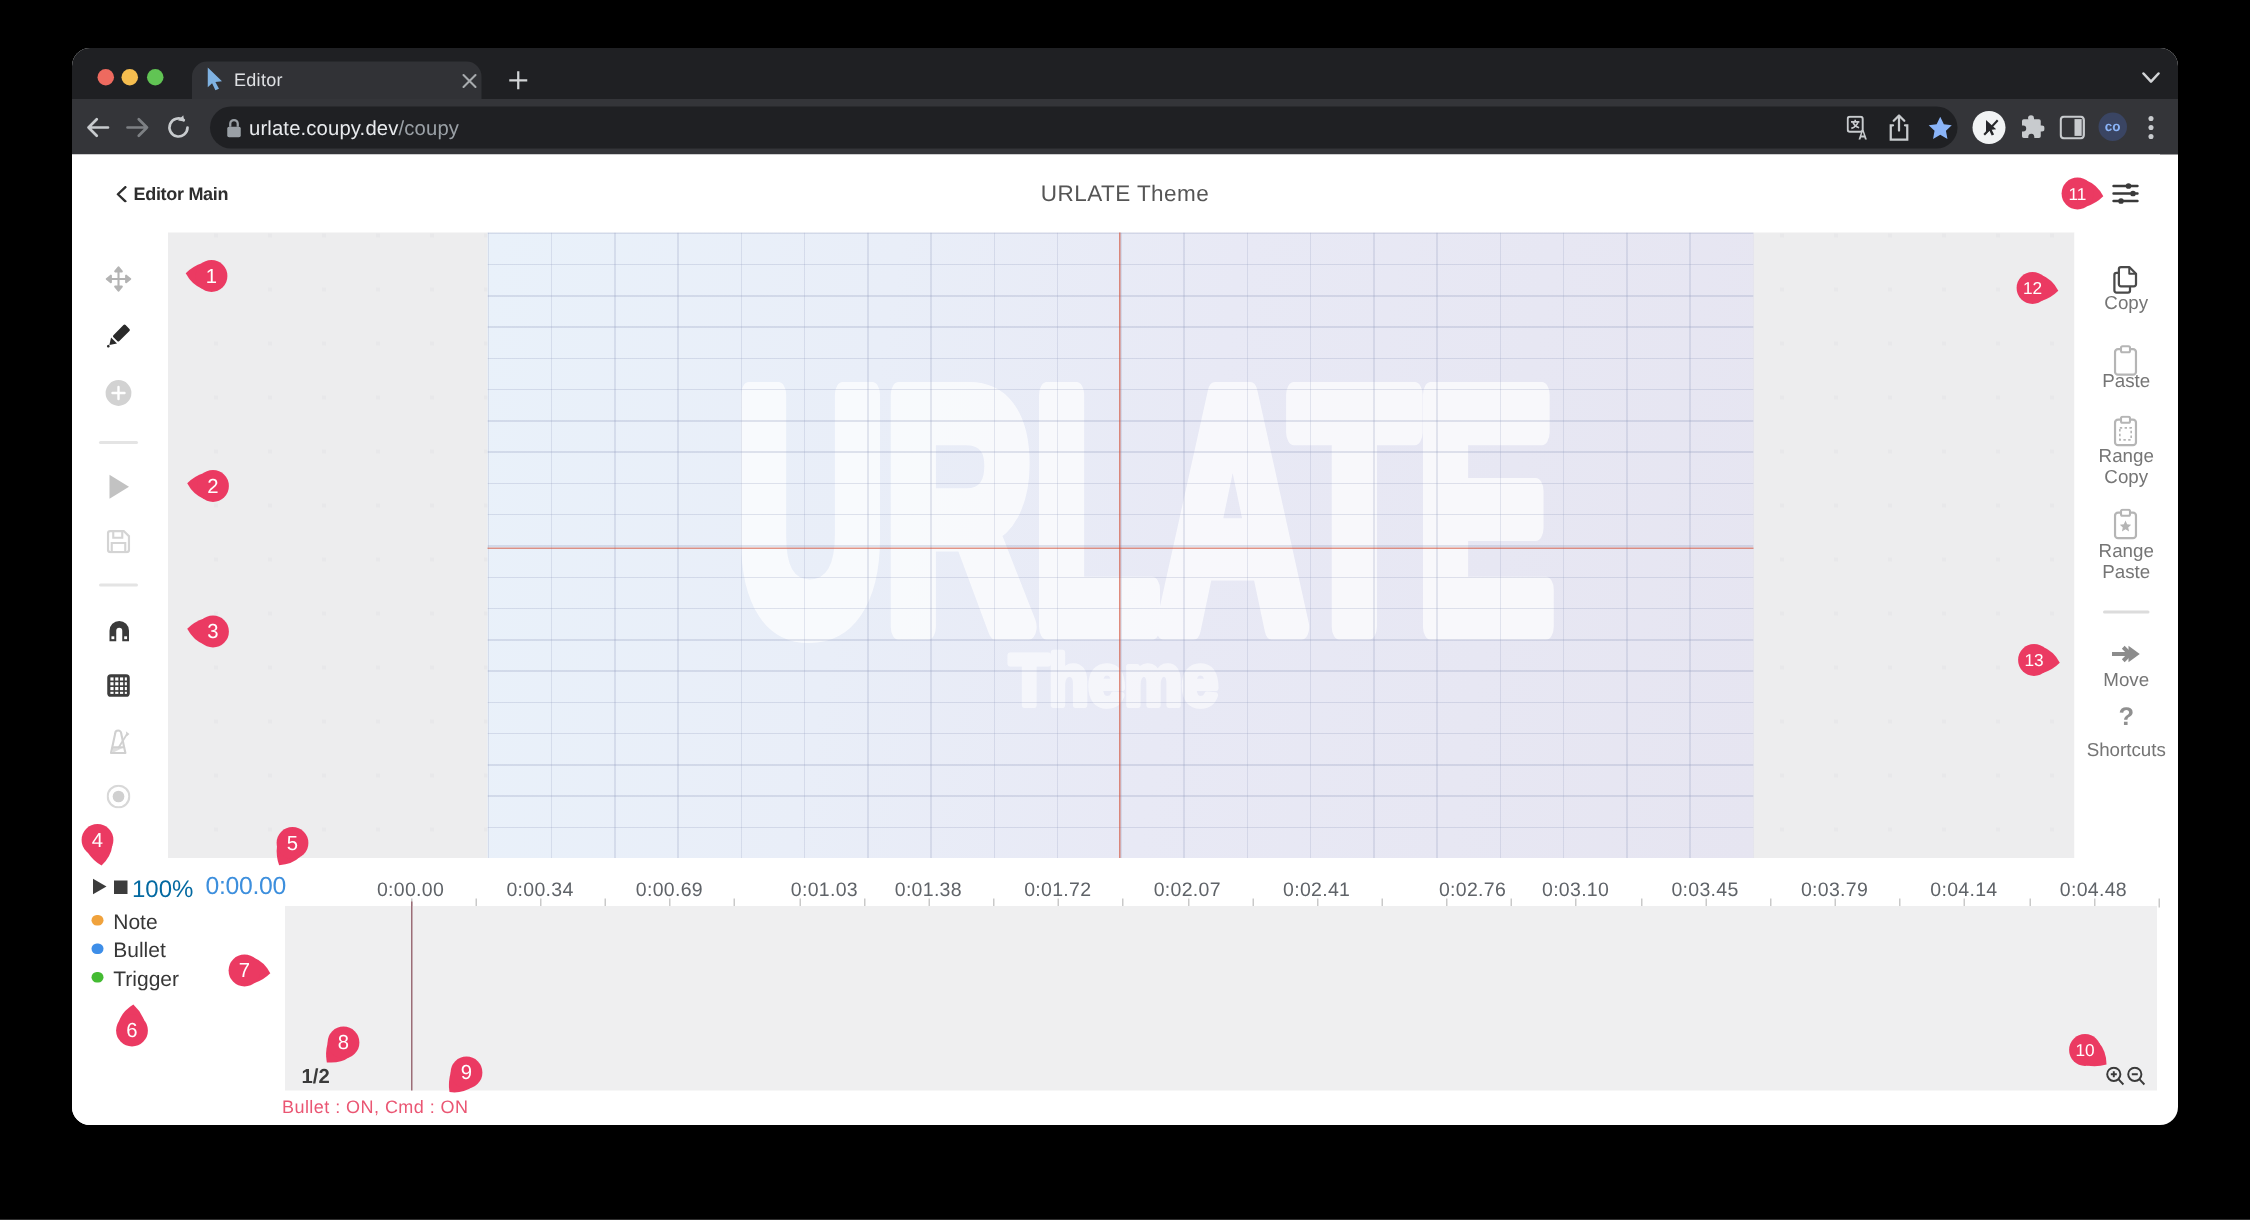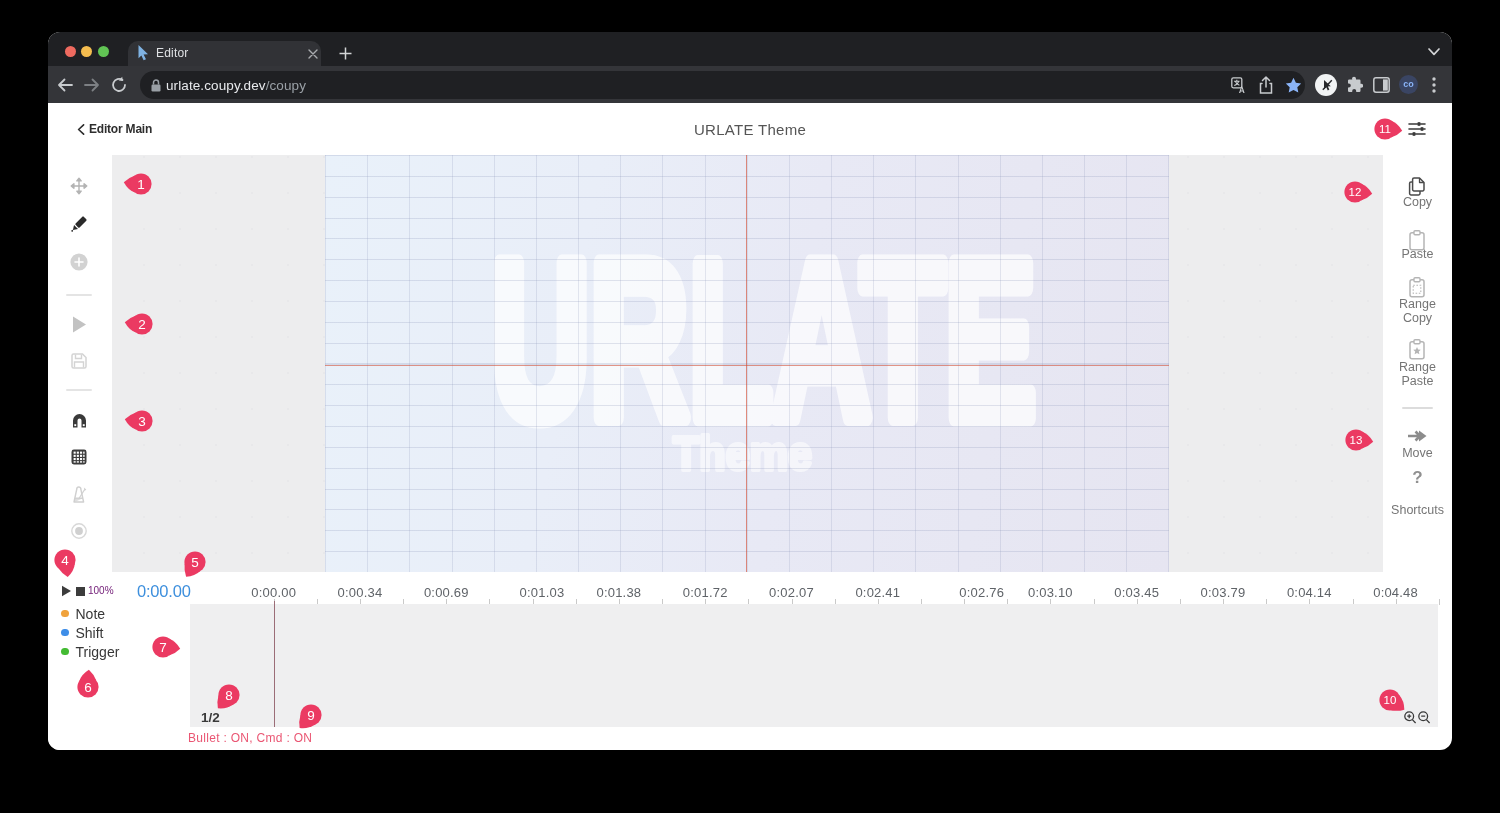--- a/index.html
+++ b/index.html
@@ -244,33 +244,33 @@
           <path d="M8 8 L9.1 10.5 L11.8 10.8 L9.8 12.6 L10.4 15.3 L8 13.9 L5.6 15.3 L6.2 12.6 L4.2 10.8 L6.9 10.5 Z" fill="#b5b5b5"></path>
         </svg>
         <div class="rlabel" style="top:204.5px;">Range<br>Paste</div>
         <div class="tdivider" style="left:19px;top:251.5px;width:31px;background:#dcdcdc;"></div>
         <svg class="abs" style="left:24px;top:274px;" width="21" height="14" viewBox="0 0 21 14">
           <path d="M1 7 H14 M13 7 L8.5 2.5 M13 7 L8.5 11.5" stroke="#8c8c8c" stroke-width="2.6" fill="none"></path>
           <path d="M12 1.5 L19.5 7 L12 12.5 Z" fill="#8c8c8c"></path>
         </svg>
         <div class="rlabel" style="top:291px;">Move</div>
         <div class="rlabel" style="top:316px;font-size:17px;color:#909090;font-weight:700;">?</div>
-        <div class="rlabel" style="top:348px;">Shortcuts</div>
+        <div class="rlabel" style="top:338px;">Shortcuts</div>
       </div>
 
       <svg class="abs" style="left:13px;top:482px;" width="11" height="12" viewBox="0 0 11 12">
         <path d="M1 0.8 L10 6 L1 11.2 Z" fill="#3c3c3c"></path>
       </svg>
       <div class="abs" style="left:27.5px;top:484px;width:9px;height:9px;background:#3c3c3c;"></div>
-      <div class="abs" style="left:40px;top:481.5px;font-size:10px;color:#701a75;">100%</div>
+      <div class="abs" style="left:40px;top:481.5px;font-size:16px;color:#0369a1;">100%</div>
       <div class="abs" style="left:89px;top:479px;font-size:16.5px;color:#3d8fdd;letter-spacing:-0.2px;">0:00.00</div>
       <div class="tlabel" style="left:185.7px;">0:00.00</div>
       <div class="tlabel" style="left:272.0px;">0:00.34</div>
       <div class="tlabel" style="left:358.3px;">0:00.69</div>
-      <div class="tlabel" style="left:454px;">0:01.03</div>
+      <div class="tlabel" style="left:444px;text-align:right;">0:01.03</div>
       <div class="tlabel" style="left:530.9px;">0:01.38</div>
       <div class="tlabel" style="left:617.2px;">0:01.72</div>
       <div class="tlabel" style="left:703.5px;">0:02.07</div>
       <div class="tlabel" style="left:789.8px;">0:02.41</div>
       <div class="tlabel" style="left:876.1px;text-align:right;">0:02.76</div>
       <div class="tlabel" style="left:962.4px;">0:03.10</div>
       <div class="tlabel" style="left:1048.7px;">0:03.45</div>
       <div class="tlabel" style="left:1135.0px;">0:03.79</div>
       <div class="tlabel" style="left:1221.3px;">0:04.14</div>
       <div class="tlabel" style="left:1307.6px;">0:04.48</div>
@@ -296,21 +296,21 @@
       <div class="tick" style="left:1045.5px;"></div>
       <div class="tick" style="left:1088.7px;"></div>
       <div class="tick" style="left:1131.8px;"></div>
       <div class="tick" style="left:1175.0px;"></div>
       <div class="tick" style="left:1218.1px;"></div>
       <div class="tick" style="left:1261.3px;"></div>
       <div class="tick" style="left:1304.5px;"></div>
       <div class="tick" style="left:1347.6px;"></div>
       <div class="tick" style="left:1390.8px;"></div>
       <div class="legend" style="left:27.5px;top:503px;">Note</div>
-      <div class="legend" style="left:27.5px;top:522px;">Shift</div>
+      <div class="legend" style="left:27.5px;top:522px;">Bullet</div>
       <div class="legend" style="left:27.5px;top:541px;">Trigger</div>
       <div class="dot" style="left:13px;top:506.5px;background:#f0a23c;"></div>
       <div class="dot" style="left:13px;top:525.5px;background:#3e8ee8;"></div>
       <div class="dot" style="left:13px;top:544.5px;background:#44bb33;"></div>
       <div class="track"></div>
       <div class="abs" style="left:225.5px;top:498px;width:1.5px;height:126px;background:#9b6d77;"></div>
       <div class="abs" style="left:153px;top:607px;font-size:13.5px;font-weight:700;color:#3a3a3a;">1/2</div>
       <svg class="abs" style="left:1356px;top:608px;" width="28" height="14" viewBox="0 0 28 14">
         <g stroke="#3a3a3a" stroke-width="1.3" fill="none">
           <circle cx="5.2" cy="5.2" r="4.4"></circle>

